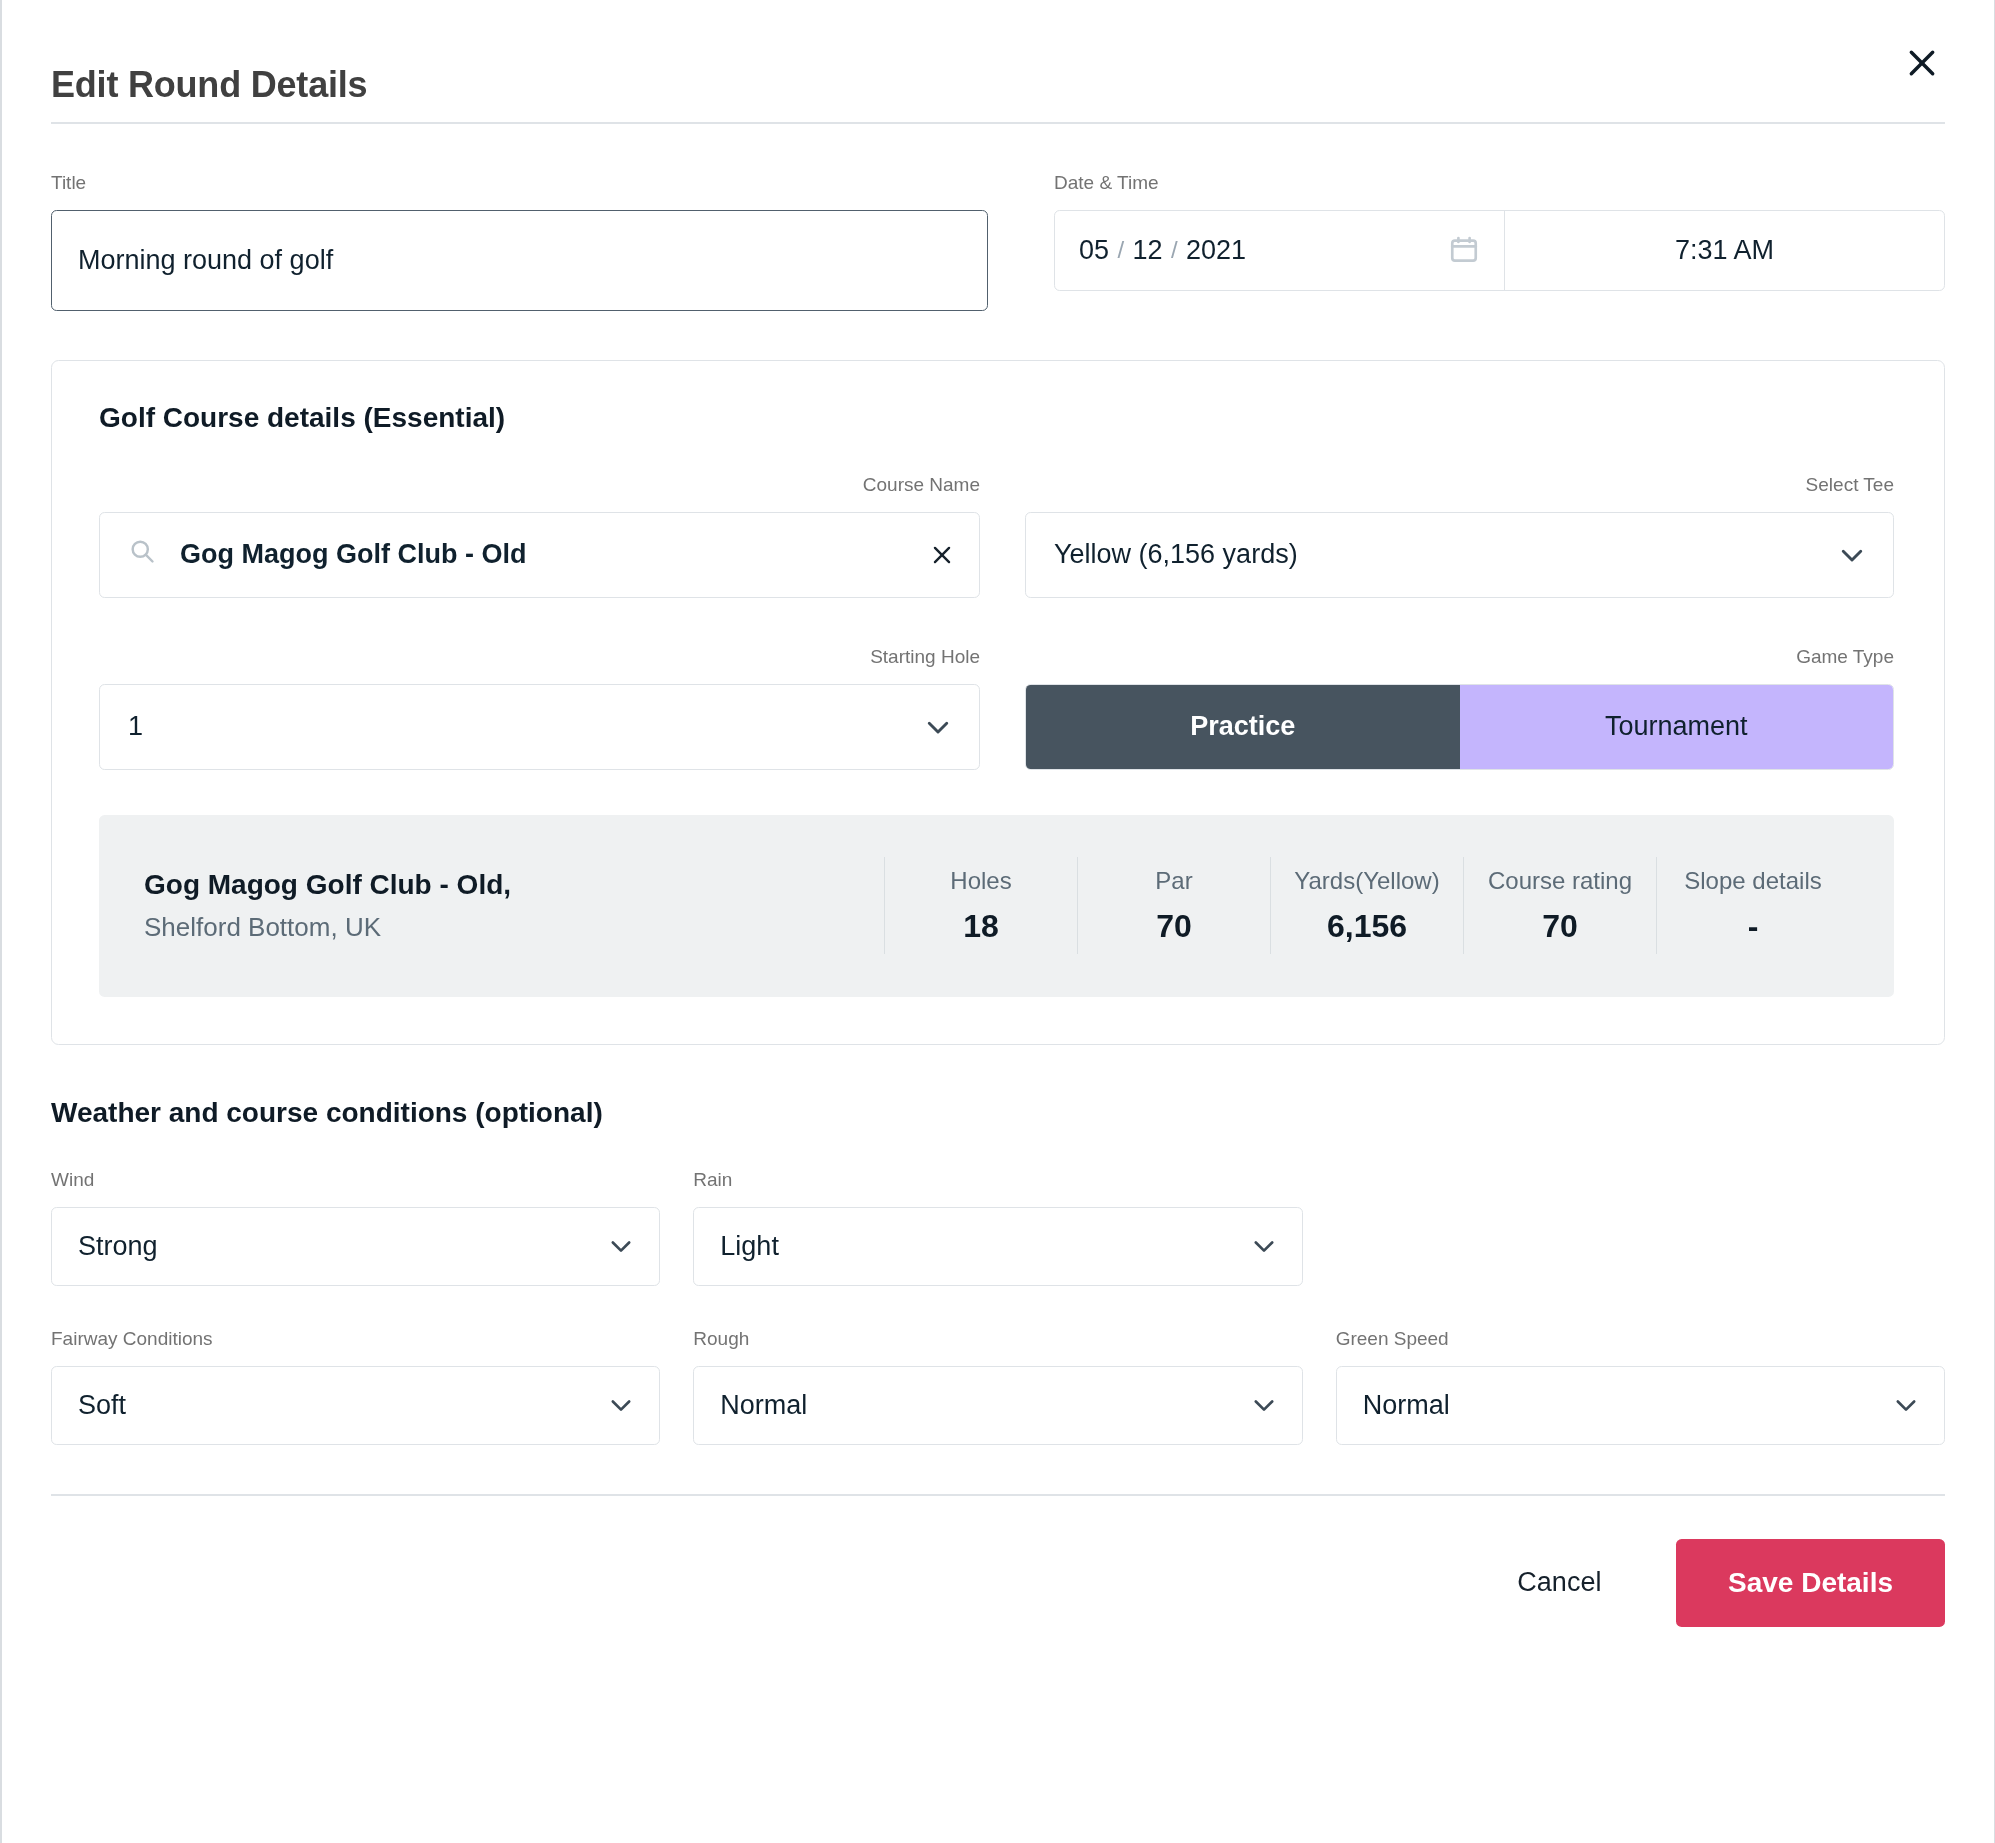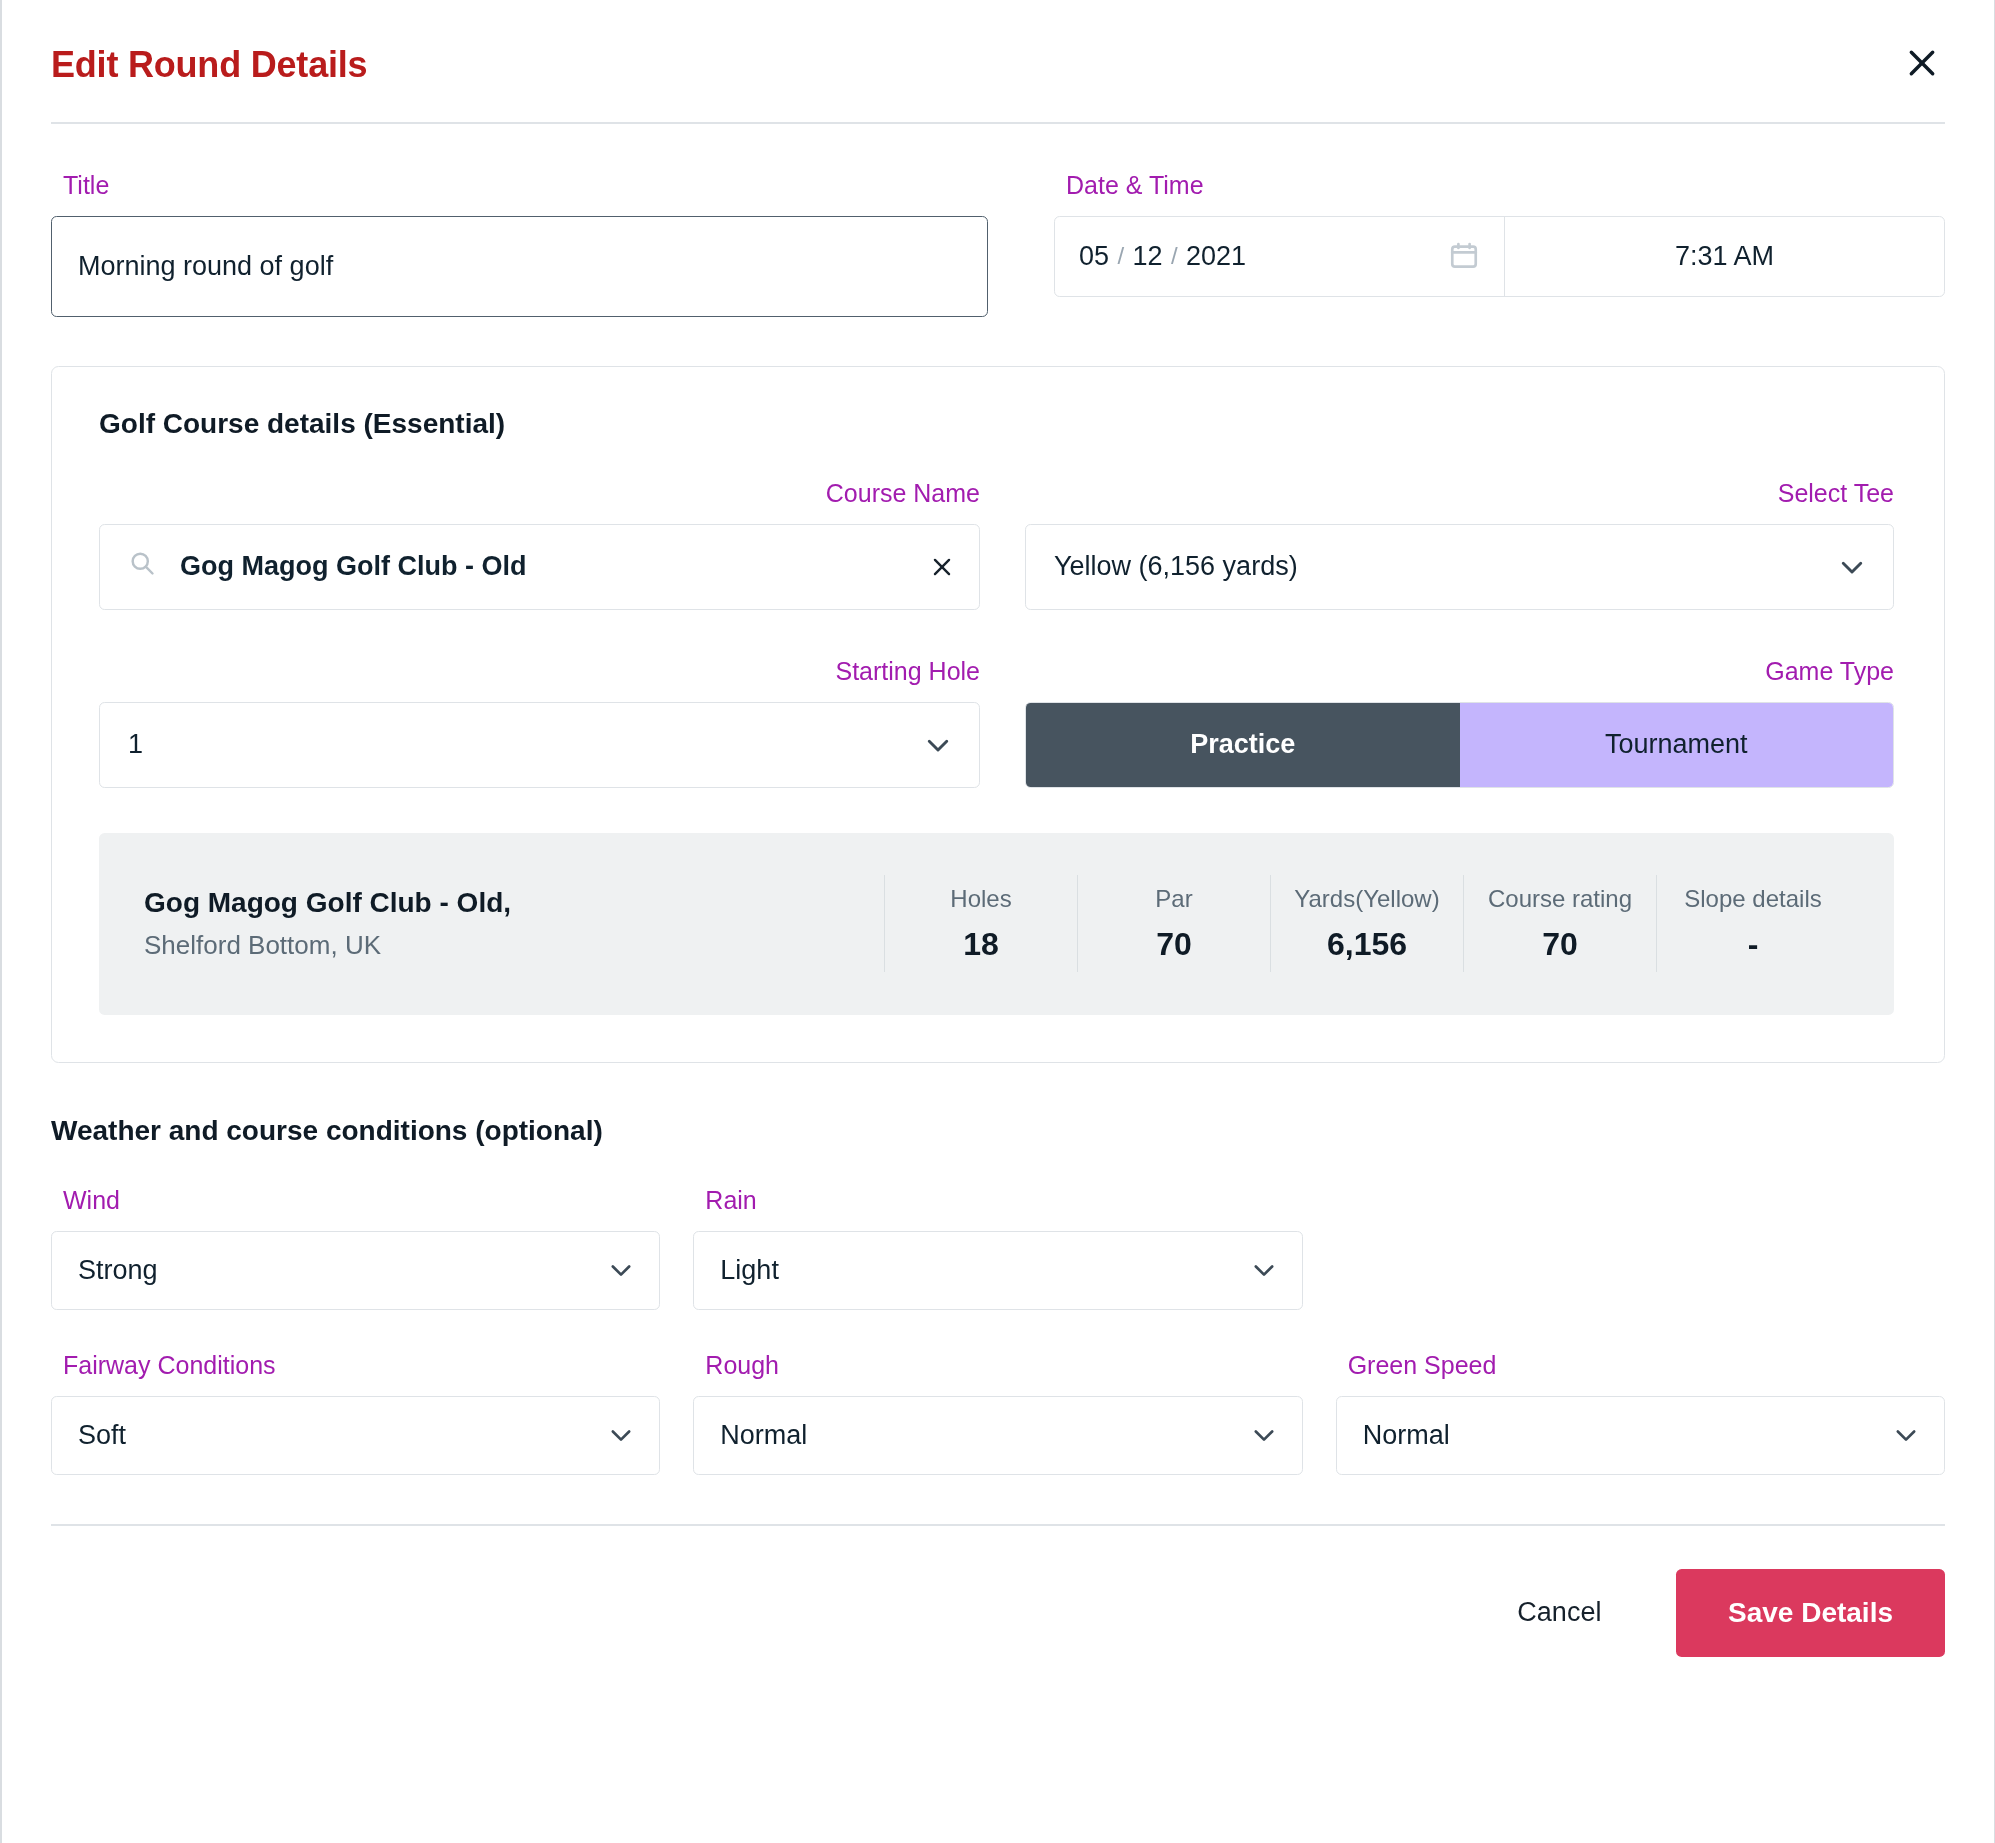--- a/index.html
+++ b/index.html
@@ -25,25 +25,25 @@
   }
 
   
   .hdr {
     position: relative;
     height: 122px;
   }
   .hdr-title {
     position: absolute;
     left: 0;
-    top: 44px;
+    top: 64px;
     font-size: 36px;
     font-weight: bold;
     letter-spacing: -0.2px;
-    color: #b91c1c;
+    color: #404040;
   }
   .close-btn {
     position: absolute;
     right: 1.9px;
     top: 41px;
     width: 43px;
     height: 43px;
     display: flex;
     align-items: center;
     justify-content: center;
@@ -54,25 +54,24 @@
   .close-btn svg { display: block; }
 
   .hdr-rule {
     height: 1.9px;
     background: #dfe3e7;
     width: 100%;
   }
 
   
   .label {
-    font-size: 25px;
-    color: #a21caf;
+    font-size: 19px;
+    color: #737373;
     line-height: 1;
     margin-bottom: 18px;
-    margin-left: 12px;
   }
 
   .field-box {
     height: 101px;
     border: 1.9px solid #dfe3e7;
     border-radius: 5.6px;
     background: #ffffff;
     display: flex;
     align-items: center;
     padding: 0 26px;

